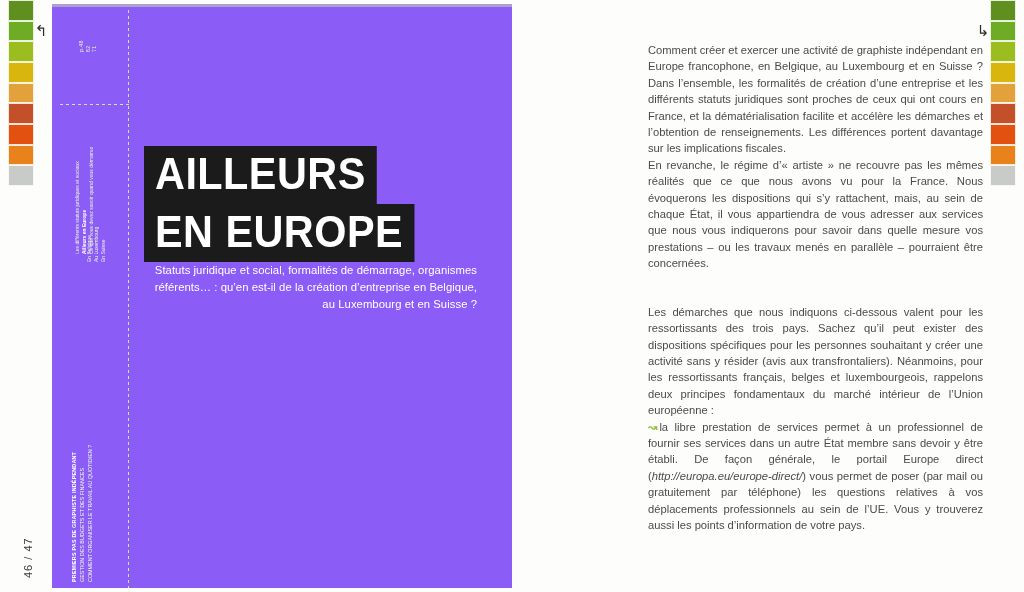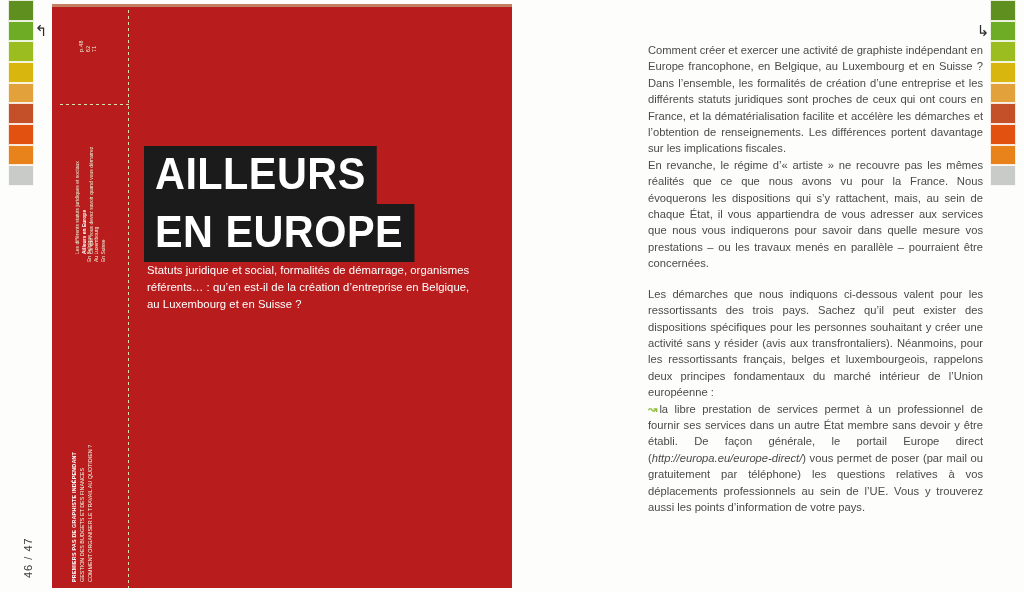--- a/index.html
+++ b/index.html
@@ -24,21 +24,21 @@
     position:absolute; top:22px; width:18px; height:18px;
     font-size:15px; line-height:18px; color:#2b2b2b; text-align:center;
   }
   .edge-arrow.left  { left:32px; }
   .edge-arrow.right { right:32px; }
 
   
   .page-left {
     position:absolute; left:52px; top:4px;
     width:460px; height:584px;
-    background:#b91c1c;
+    background:#8b5cf6;
   }
   .page-left::after{
     content:""; position:absolute; left:0; top:0; width:100%; height:3px;
     background:#cfe2a8; opacity:.5;
   }
 
   .dotted-rule {
     position:absolute; left:76px; top:6px; width:1px; height:578px;
     background-image:linear-gradient(to bottom, #cfe6a4 0 3px, transparent 3px 6px);
     background-size:1px 6px;
@@ -84,29 +84,29 @@
   .title-line {
     display:inline-block; background:#1b1b1b; color:#ffffff;
     font-family:"Liberation Sans", sans-serif;
     font-weight:bold; font-size:45px; line-height:46px;
     letter-spacing:.5px; padding:5px 12px 7px 12px;
     transform:scaleX(.92); transform-origin:left center;
   }
 
   .subtitle {
     position:absolute; left:95px; top:258px; width:330px;
-    color:#ffffff; font-size:11.3px; line-height:17px; letter-spacing:.05px;
+    color:#ffffff; font-size:11.3px; line-height:17px; letter-spacing:.05px;text-align:right;
   }
 
   
   .page-right {
     position:absolute; left:648px; top:42px; width:335px;
   }
   .para { color:#4a4a4a; font-size:11.2px; line-height:16.4px; text-align:justify; }
-  .para + .para { margin-top:14px; }
+  .para + .para { margin-top:32px; }
   .bullet-line { display:block; }
   .arrow-glyph { color:#8fbf3a; font-weight:bold; padding-right:2px; }
   .ital { font-style:italic; }
 </style>
 </head>
 <body>
 
 <div class="spread">
 
   <div class="swatch-strip left">

